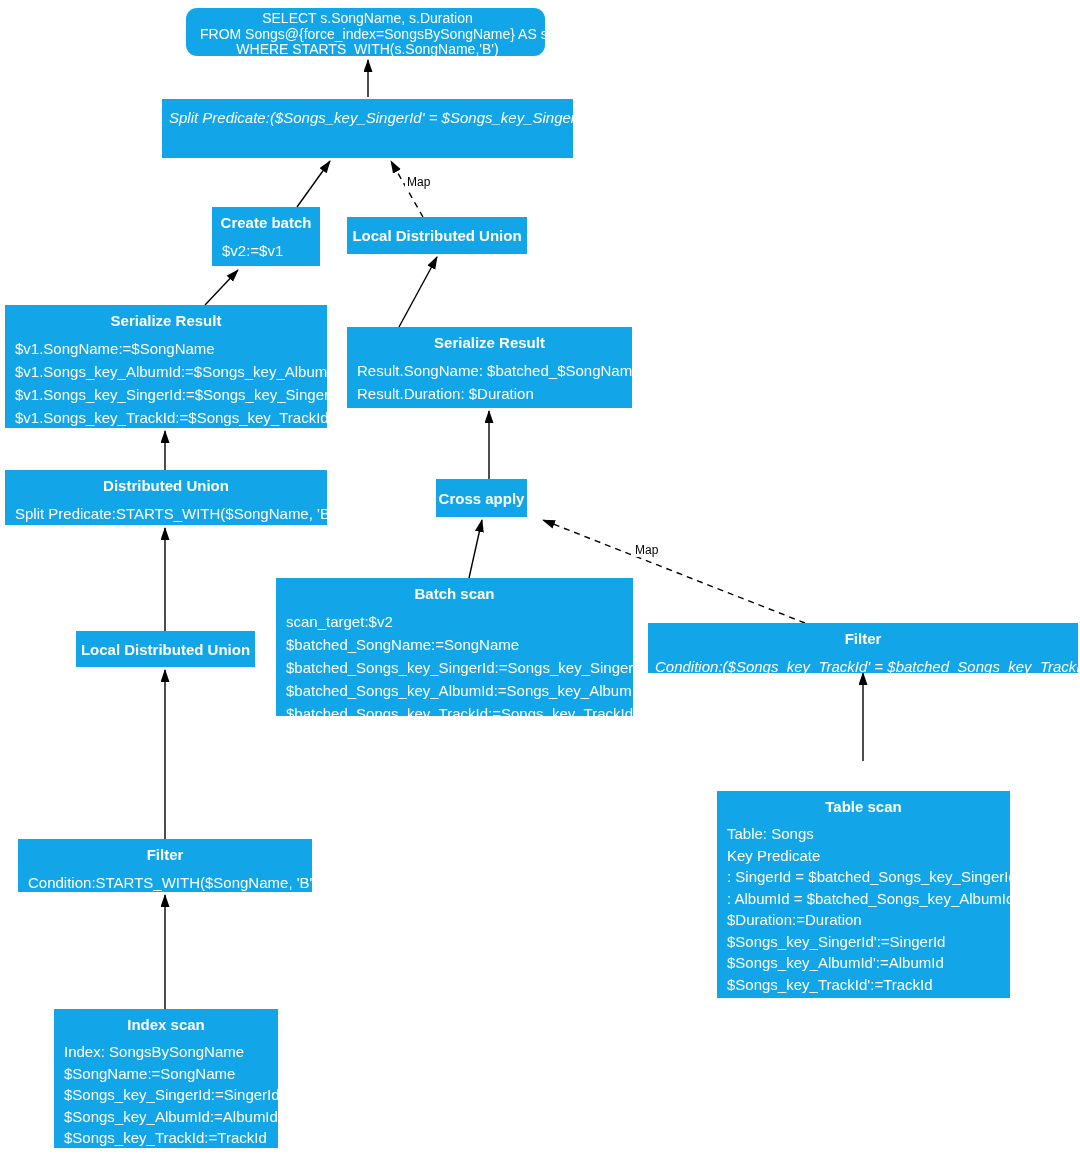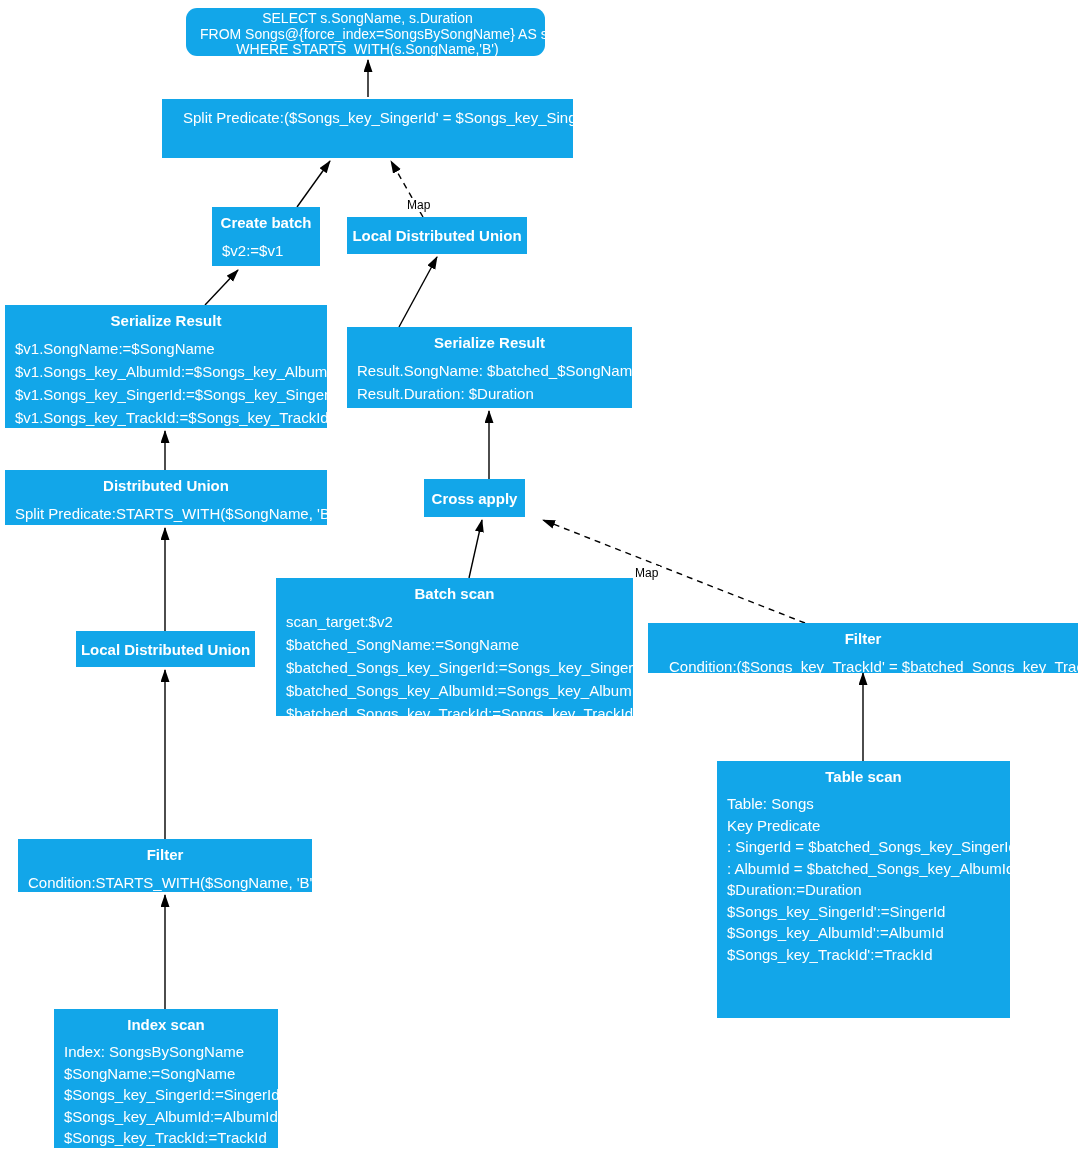--- a/index.html
+++ b/index.html
@@ -37,21 +37,21 @@
     white-space:nowrap;
   }
   .node-line{
     font-size:15px;
     line-height:23px;
     padding-left:10px;
     padding-right:4px;
     white-space:nowrap;
   }
   .tight-lines .node-line{line-height:21.5px;}
-  .wide .node-line{padding-left:21px;}
+  .wide .node-line{padding-left:7px;font-style:italic;}
   .title-only{
     display:flex;align-items:center;justify-content:center;
     padding:8px;
   }
   .title-only .node-title{margin:0;}
 
   .query-box{
     position:absolute;
     background:var(--node-color);
     color:var(--node-text);
@@ -65,21 +65,20 @@
     line-height:15.5px;
     white-space:nowrap;
   }
   .map-label{
     position:absolute;
     font-size:12px;
     color:var(--arrow-color);
     background:var(--bg);
     padding:0 2px;
     line-height:14px;
-    margin-top:23px;
   }
 </style>
 </head>
 <body>
 
 <div class="canvas">
 
   <svg class="edges" width="1080" height="1157" viewBox="0 0 1080 1157" xmlns="http://www.w3.org/2000/svg">
     <defs>
       <marker id="arrow" markerUnits="userSpaceOnUse" markerWidth="14" markerHeight="10" refX="12" refY="4.5" orient="auto">
@@ -132,21 +131,21 @@
     <div class="node-title">Serialize Result</div>
     <div class="node-line">Result.SongName: $batched_$SongName</div>
     <div class="node-line">Result.Duration: $Duration</div>
   </div>
 
   <div class="node" style="left:5px;top:470px;width:322px;height:55px">
     <div class="node-title">Distributed Union</div>
     <div class="node-line">Split Predicate:STARTS_WITH($SongName, 'B')</div>
   </div>
 
-  <div class="node title-only" style="left:424px;top:479px;width:101px;height:38px">
+  <div class="node title-only" style="left:436px;top:479px;width:91px;height:38px">
     <div class="node-title">Cross apply</div>
   </div>
 
   <div class="node" style="left:276px;top:578px;width:357px;height:138px">
     <div class="node-title">Batch scan</div>
     <div class="node-line">scan_target:$v2</div>
     <div class="node-line">$batched_SongName:=SongName</div>
     <div class="node-line">$batched_Songs_key_SingerId:=Songs_key_SingerId</div>
     <div class="node-line">$batched_Songs_key_AlbumId:=Songs_key_AlbumId</div>
     <div class="node-line">$batched_Songs_key_TrackId:=Songs_key_TrackId</div>
@@ -154,21 +153,21 @@
 
   <div class="node wide" style="left:648px;top:623px;width:430px;height:50px">
     <div class="node-title">Filter</div>
     <div class="node-line">Condition:($Songs_key_TrackId' = $batched_Songs_key_TrackId)</div>
   </div>
 
   <div class="node title-only" style="left:76px;top:631px;width:179px;height:36px">
     <div class="node-title">Local Distributed Union</div>
   </div>
 
-  <div class="node tight-lines" style="left:717px;top:761px;width:293px;height:257px">
+  <div class="node tight-lines" style="left:717px;top:791px;width:293px;height:207px">
     <div class="node-title">Table scan</div>
     <div class="node-line">Table: Songs</div>
     <div class="node-line">Key Predicate</div>
     <div class="node-line">: SingerId = $batched_Songs_key_SingerId</div>
     <div class="node-line">: AlbumId = $batched_Songs_key_AlbumId</div>
     <div class="node-line">$Duration:=Duration</div>
     <div class="node-line">$Songs_key_SingerId':=SingerId</div>
     <div class="node-line">$Songs_key_AlbumId':=AlbumId</div>
     <div class="node-line">$Songs_key_TrackId':=TrackId</div>
   </div>

